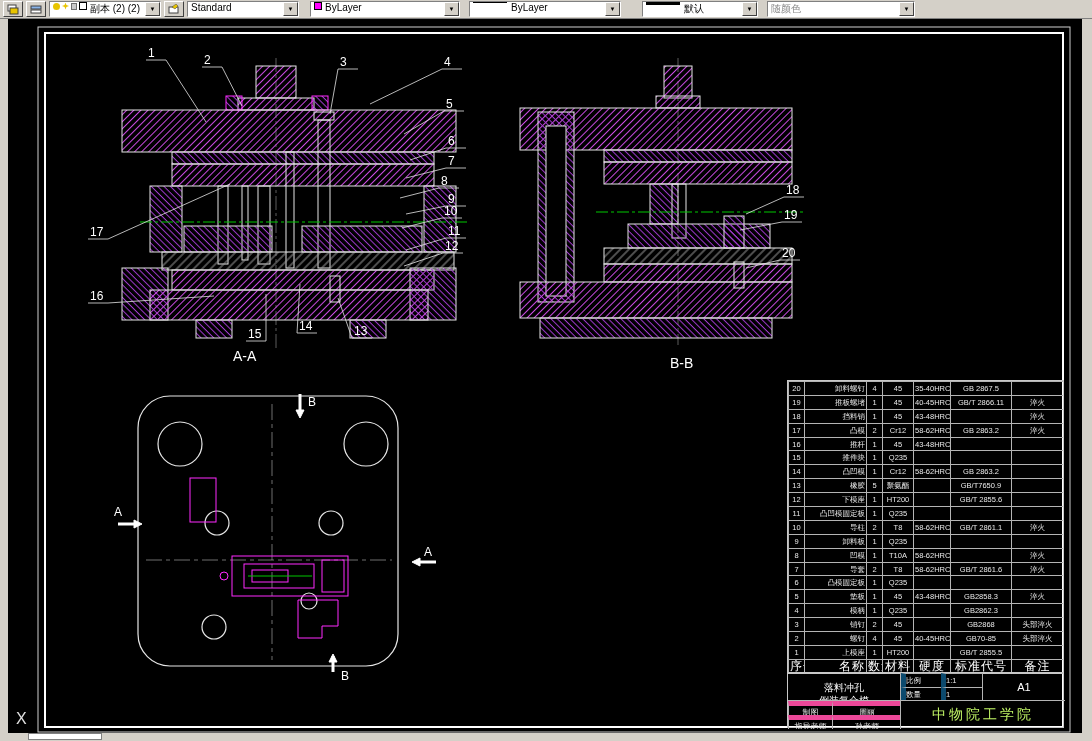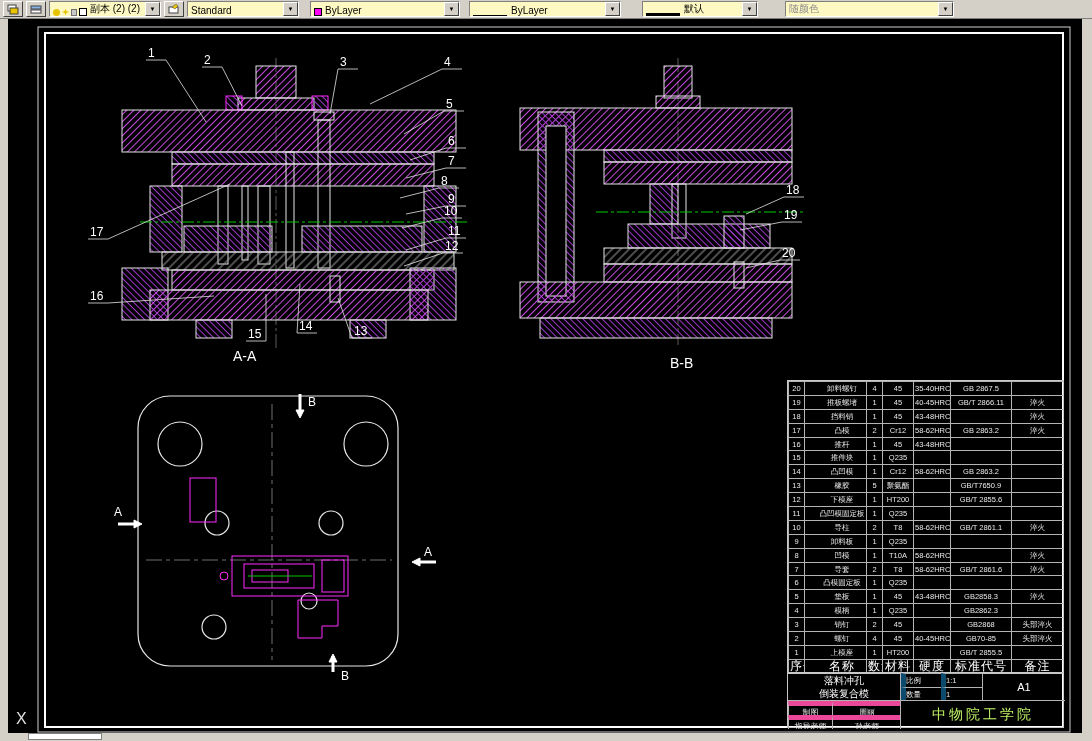--- a/index.html
+++ b/index.html
@@ -8,22 +8,22 @@
   .app{position:relative;width:1092px;height:741px;background:#d4d0c8}
 
   
   .toolbar{position:absolute;top:0;left:0;right:0;height:19px;display:flex;
     align-items:center;gap:3px;padding:1px 3px;background:#d4d0c8;
     border-bottom:1px solid #808080}
   .tbtn{width:20px;height:16px;background:#d4d0c8;border:1px solid;
     border-color:#fff #404040 #404040 #fff;display:flex;align-items:center;
     justify-content:center;flex:none}
   .tbtn svg{display:block}
-  .combo{height:16px;background:#fef9c3;border:1px solid;
-    border-color:#808080 #fff #fff #808080;display:flex;align-items:flex-end;
+  .combo{height:16px;background:#ffffff;border:1px solid;
+    border-color:#808080 #fff #fff #808080;display:flex;align-items:flex-start;
     font-size:10px;color:#000;padding-left:3px;flex:none;overflow:hidden;white-space:nowrap}
   .combo .arrow{margin-left:auto;width:15px;height:14px;background:#d4d0c8;
     border:1px solid;border-color:#fff #404040 #404040 #fff;display:flex;
     align-items:center;justify-content:center;font-size:6px;color:#000;flex:none}
   .combo .mini{display:inline-flex;gap:2px;align-items:center;margin-right:3px}
   .dot{width:7px;height:7px;border-radius:50%;background:#e8c400;display:inline-block}
   .sun{width:7px;height:7px;background:#e8c400;display:inline-block;
     clip-path:polygon(50% 0,63% 37%,100% 50%,63% 63%,50% 100%,37% 63%,0 50%,37% 37%)}
   .lockg{width:6px;height:7px;border:1px solid #707070;background:#c9c9c9;display:inline-block}
   .swatch{width:8px;height:8px;border:1px solid #000;display:inline-block;flex:none;margin-right:3px}
@@ -36,31 +36,31 @@
     background:#000;overflow:hidden}
   .canvas svg{position:absolute;left:0;top:0}
   svg text{font-family:"Liberation Sans",sans-serif}
 
   
   .bom{position:absolute;left:779px;top:361px;width:277px;display:grid;
     grid-template-columns:16px 62px 16px 31px 37px 61px 52px;
     grid-auto-rows:13.9px;border:1px solid #c8c8c8;font-size:7.5px;color:#e8e8e8}
   .bom .c{border-left:1px solid #b4b4b4;border-top:1px solid #b4b4b4;
     text-align:center;line-height:13px;overflow:hidden;white-space:nowrap;padding:0 1px}
-  .bom .c:nth-child(7n+2){text-align:center;padding-left:14px}
+  .bom .c:nth-child(7n+2){text-align:right;padding-left:14px}
   .bom .c.hdr{font-size:12px;color:#fff;letter-spacing:1px}
 
   
   .tblock{position:absolute;left:779px;top:653px;width:277px;height:56px;
     border:1px solid #c8c8c8;color:#e8e8e8;display:grid;
     grid-template-columns:113px 82px 82px;grid-template-rows:28px 28px}
   .tblock div{overflow:hidden}
   .tb-title{grid-column:1;grid-row:1;border-right:1px solid #b4b4b4;
     border-bottom:1px solid #b4b4b4;text-align:center;font-size:10px;
-    line-height:13px;color:#fff;padding-top:1px}
+    line-height:13px;color:#fff;padding-top:8px}
   .tb-meta{grid-column:2;grid-row:1;border-right:1px solid #b4b4b4;
     border-bottom:1px solid #b4b4b4;display:grid;
     grid-template-columns:40px 42px;grid-template-rows:14px 14px;font-size:7.5px}
   .tb-meta div{border-left:5px solid #0c4a6e;border-top:1px solid #b4b4b4;
     text-align:left;line-height:13px}
   .tb-sheet{grid-column:3;grid-row:1;border-bottom:1px solid #b4b4b4;
     display:flex;align-items:center;justify-content:center;font-size:11px;color:#fff}
   .tb-names{grid-column:1;grid-row:2;border-right:1px solid #b4b4b4;display:grid;
     grid-template-columns:44px 69px;grid-template-rows:14px 14px;font-size:8px}
   .tb-names div{border-left:1px solid #b4b4b4;border-top:5px solid #ec4899;
@@ -126,21 +126,21 @@
       <span>ByLayer</span>
       <span class="arrow">▼</span>
     </div>
 
     <div class="combo" style="width:116px;margin-left:18px">
       <span class="lineglyph thick"></span>
       <span>默认</span>
       <span class="arrow">▼</span>
     </div>
 
-    <div class="combo disabled" style="width:169px;margin-left:24px">
+    <div class="combo disabled" style="width:148px;margin-left:6px">
       <span>随颜色</span>
       <span class="arrow">▼</span>
     </div>
   </div>
 
   <div class="canvas">
 
     <svg width="1074" height="714" viewBox="8 19 1074 714">
       <defs>
         <pattern id="hm" width="5" height="5" patternUnits="userSpaceOnUse" patternTransform="rotate(45)">

